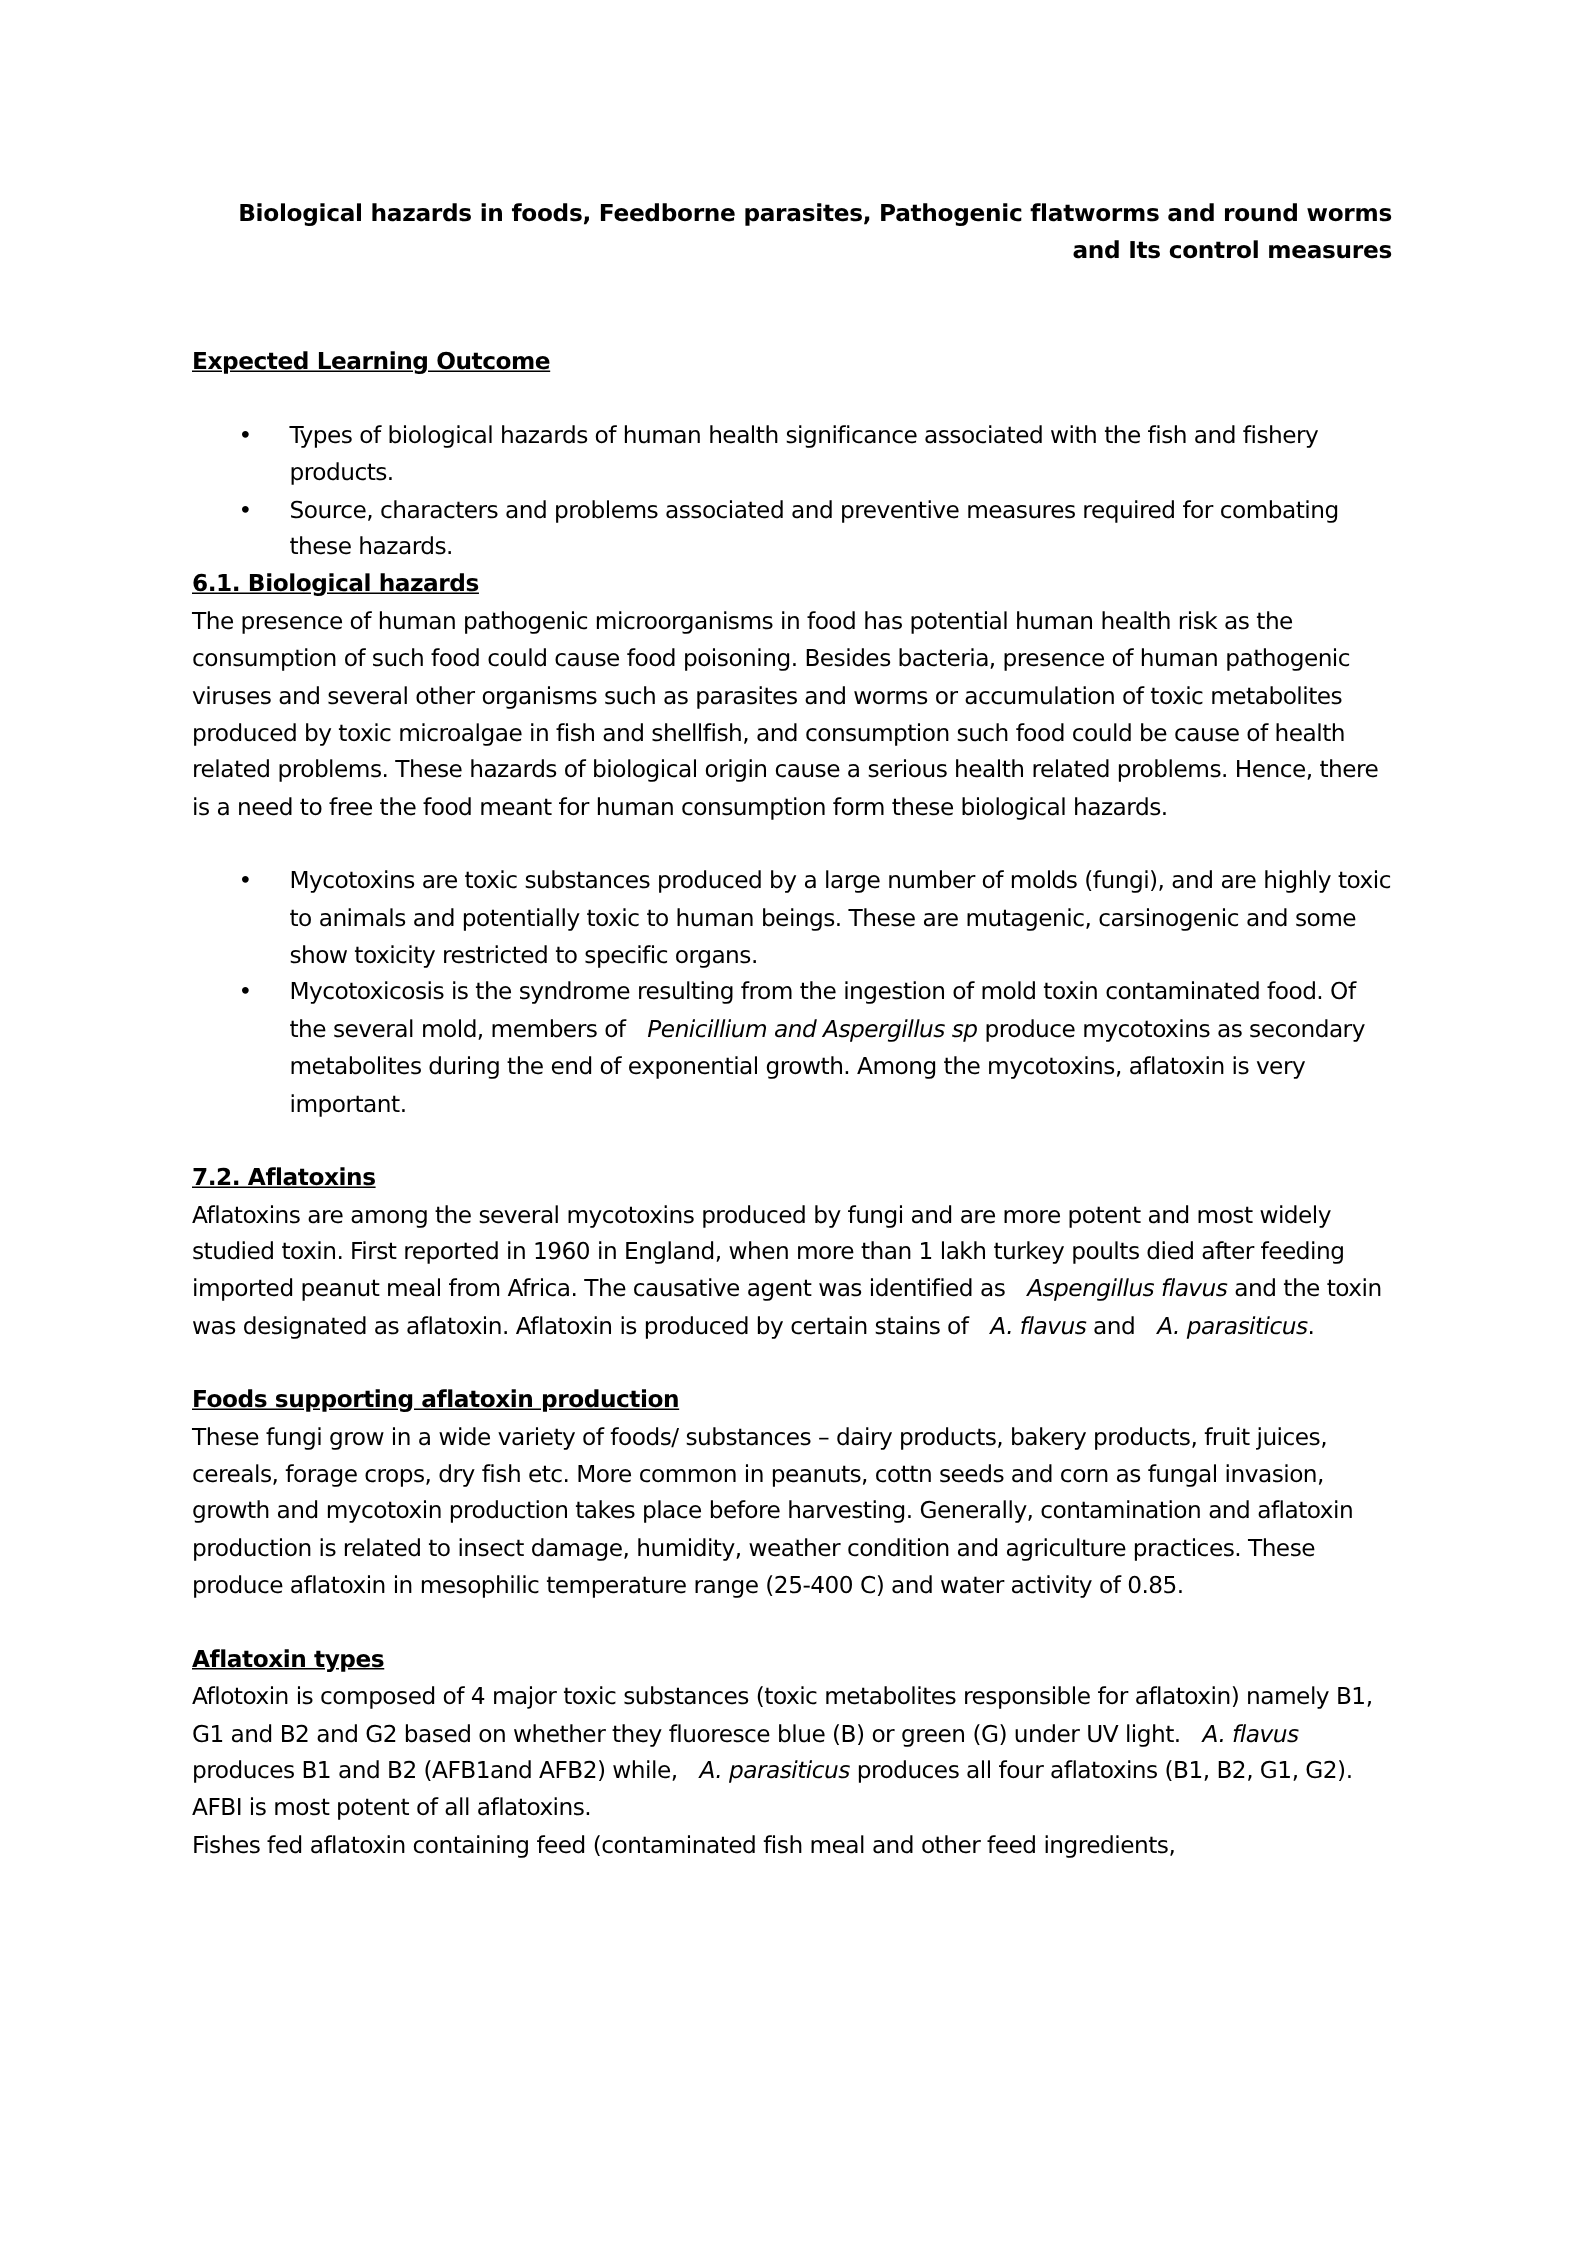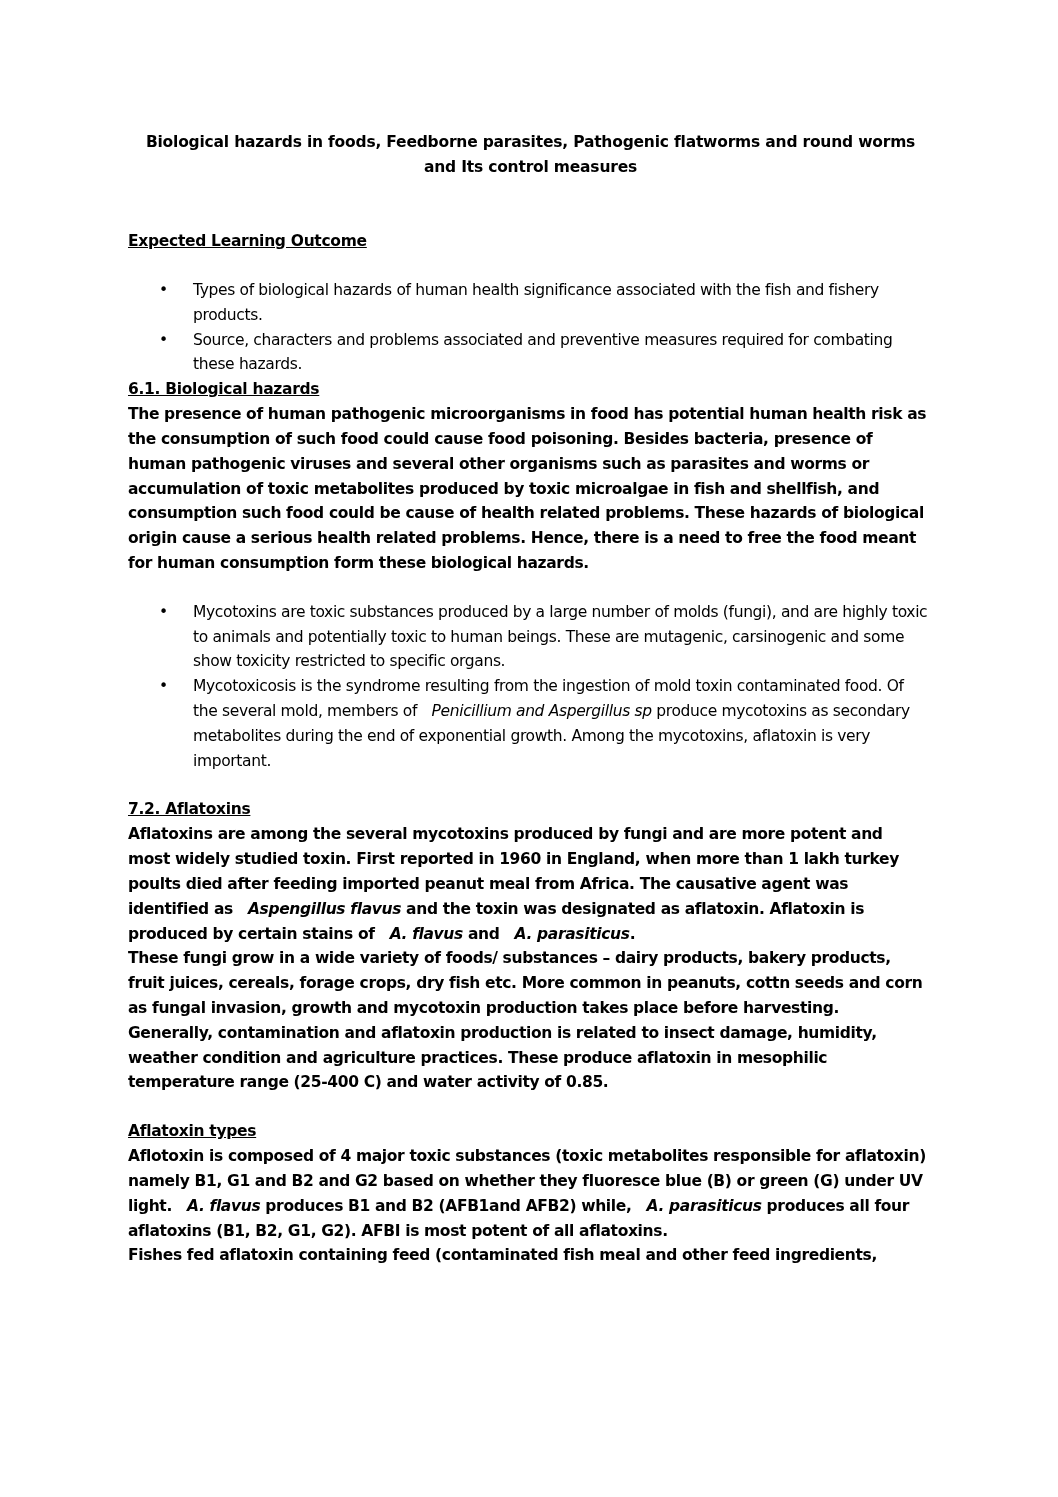--- a/index.html
+++ b/index.html
@@ -2,25 +2,25 @@
 <html><head>
 <meta charset="utf-8">
 <style>
   html, body { margin: 0; padding: 0; background: #ffffff; }
   body {
     width: 1058px; height: 1497px; position: relative; overflow: hidden;
     font-family: "DejaVu Sans", sans-serif; color: #000;
   }
   .page { position: absolute; left: 128px; top: 130px; width: 800px; }
   .title {
-    text-align: center; font-weight: bold; font-size: 15.5px; line-height: 25px;
+    text-align: right; font-weight: bold; font-size: 15.5px; line-height: 25px;
     letter-spacing: -0.2px; margin-left: 5px;
   }
   .h { font-weight: bold; font-size: 15.5px; line-height: 25px; letter-spacing: -0.3px; text-decoration: underline; }
-  .p { font-size: 15.5px; line-height: 24.8px; letter-spacing: -0.35px; font-weight: bold; }
+  .p { font-size: 15.5px; line-height: 24.8px; letter-spacing: -0.35px; }
   ul { margin: 0; padding: 0; list-style: none; }
   li { position: relative; padding-left: 65px; font-size: 15.5px; line-height: 24.8px; letter-spacing: -0.35px; }
   li .bullet { position: absolute; left: 31px; top: 0; }
   i { font-style: italic; margin-left: 10px; }
 </style>
 </head>
 <body>
 
 <div class="page">
   <div class="title">Biological hazards in foods, Feedborne parasites, Pathogenic flatworms and round worms and Its control measures</div>
@@ -35,18 +35,19 @@
   <div class="p">The presence of human pathogenic microorganisms in food has potential human health risk as the consumption of such food could cause food poisoning. Besides bacteria, presence of human pathogenic viruses and several other organisms such as parasites and worms or accumulation of toxic metabolites produced by toxic microalgae in fish and shellfish, and consumption such food could be cause of health related problems. These hazards of biological origin cause a serious health related problems. Hence, there is a need to free the food meant for human consumption form these biological hazards.</div>
 
   <ul style="margin-top:24px">
     <li><span class="bullet">•</span><span>Mycotoxins are toxic substances produced by a large number of molds (fungi), and are highly toxic to animals and potentially toxic to human beings. These are mutagenic, carsinogenic and some show toxicity restricted to specific organs.</span></li>
     <li><span class="bullet">•</span><span>Mycotoxicosis is the syndrome resulting from the ingestion of mold toxin contaminated food. Of the several mold, members of </span><i>Penicillium and Aspergillus sp</i><span> produce mycotoxins as secondary metabolites during the end of exponential growth. Among the mycotoxins, aflatoxin is very important.</span></li>
   </ul>
 
   <div class="h" style="margin-top:24px">7.2.  Aflatoxins</div>
   <div class="p"><span>Aflatoxins are among the several mycotoxins produced by fungi and are more potent and most widely studied toxin. First reported in 1960 in England, when more than 1 lakh turkey poults died after feeding imported peanut meal from Africa. The causative agent was identified as </span><i>Aspengillus flavus</i><span> and the toxin was designated as aflatoxin. Aflatoxin is produced by certain stains of </span><i>A. flavus</i><span> and </span><i>A. parasiticus</i><span>.</span></div>
 
+  <div class="h" style="margin-top:24px">Foods supporting aflatoxin production</div>
   <div class="p">These fungi grow in a wide variety of foods/ substances – dairy products, bakery products, fruit juices, cereals, forage crops, dry fish etc. More common in peanuts, cottn seeds and corn as fungal invasion, growth and mycotoxin production takes place before harvesting. Generally, contamination and aflatoxin production is related to insect damage, humidity, weather condition and agriculture practices. These produce aflatoxin in mesophilic temperature range (25-400 C) and water activity of 0.85.</div>
 
   <div class="h" style="margin-top:24px">Aflatoxin types</div>
   <div class="p"><span>Aflotoxin is composed of 4 major toxic substances (toxic metabolites responsible for aflatoxin) namely B1, G1 and B2 and G2 based on whether they fluoresce blue (B) or green (G) under UV light. </span><i>A. flavus</i><span> produces B1 and B2 (AFB1and AFB2) while, </span><i>A. parasiticus</i><span> produces all four aflatoxins (B1, B2, G1, G2). AFBI is most potent of all aflatoxins.</span></div>
   <div class="p">Fishes fed aflatoxin containing feed (contaminated fish meal and other feed ingredients,</div>
 </div>
 
 </body></html>

